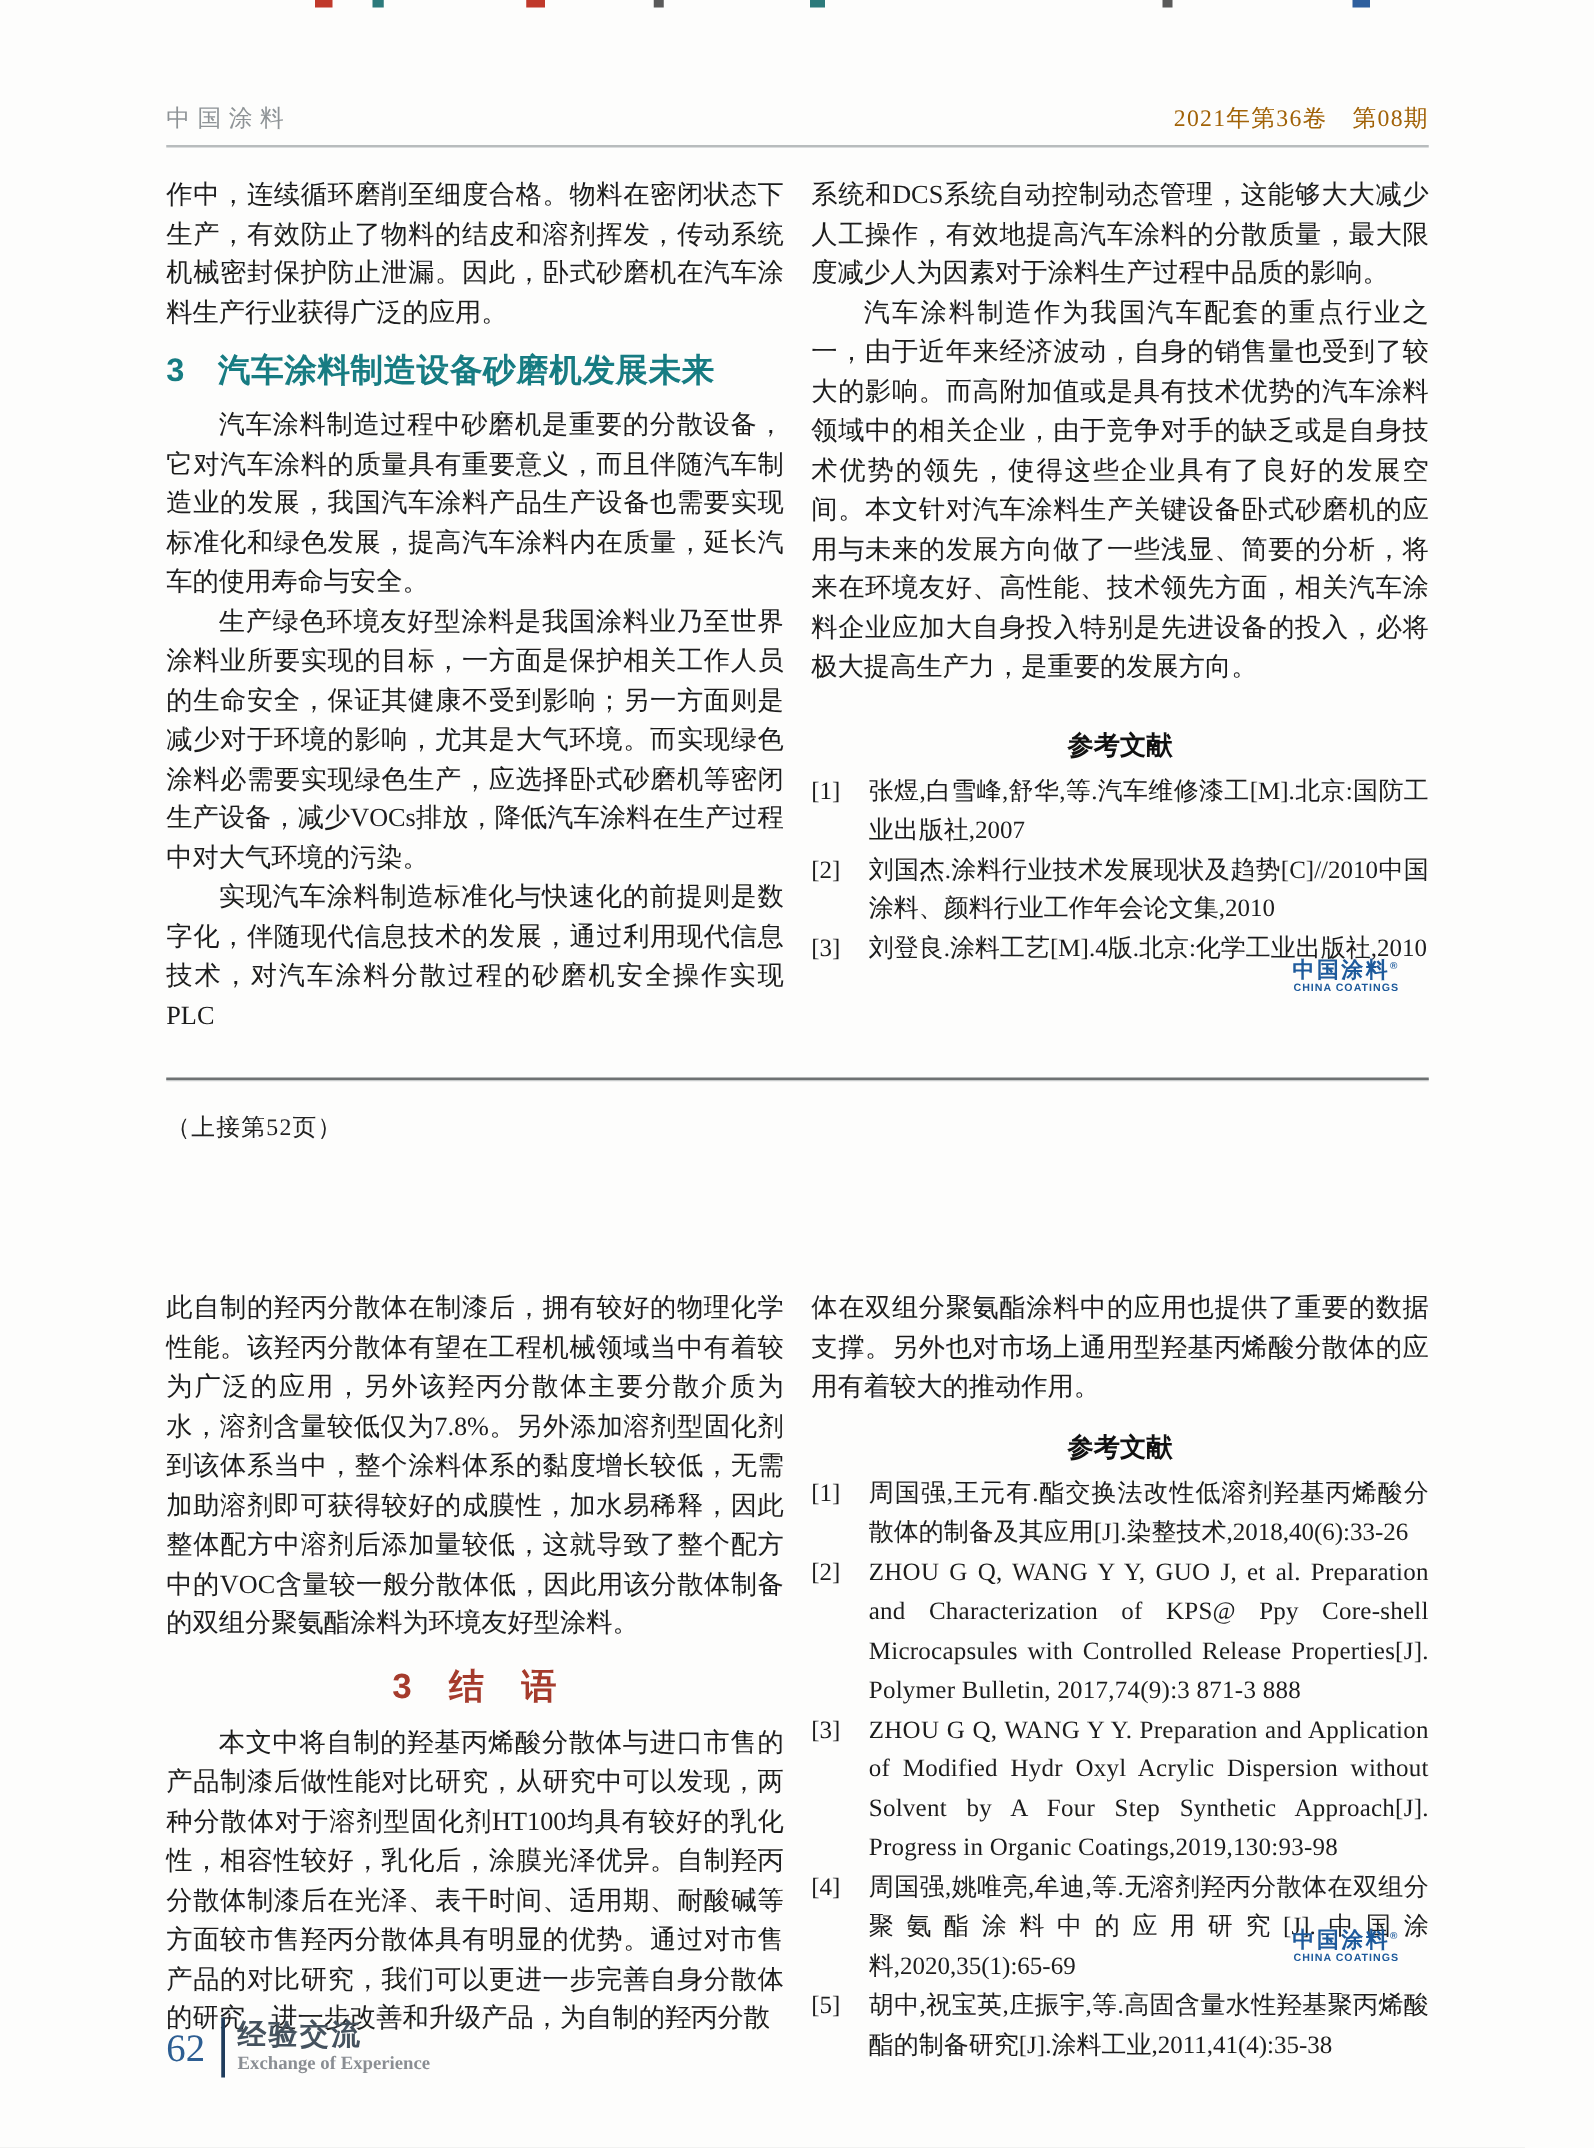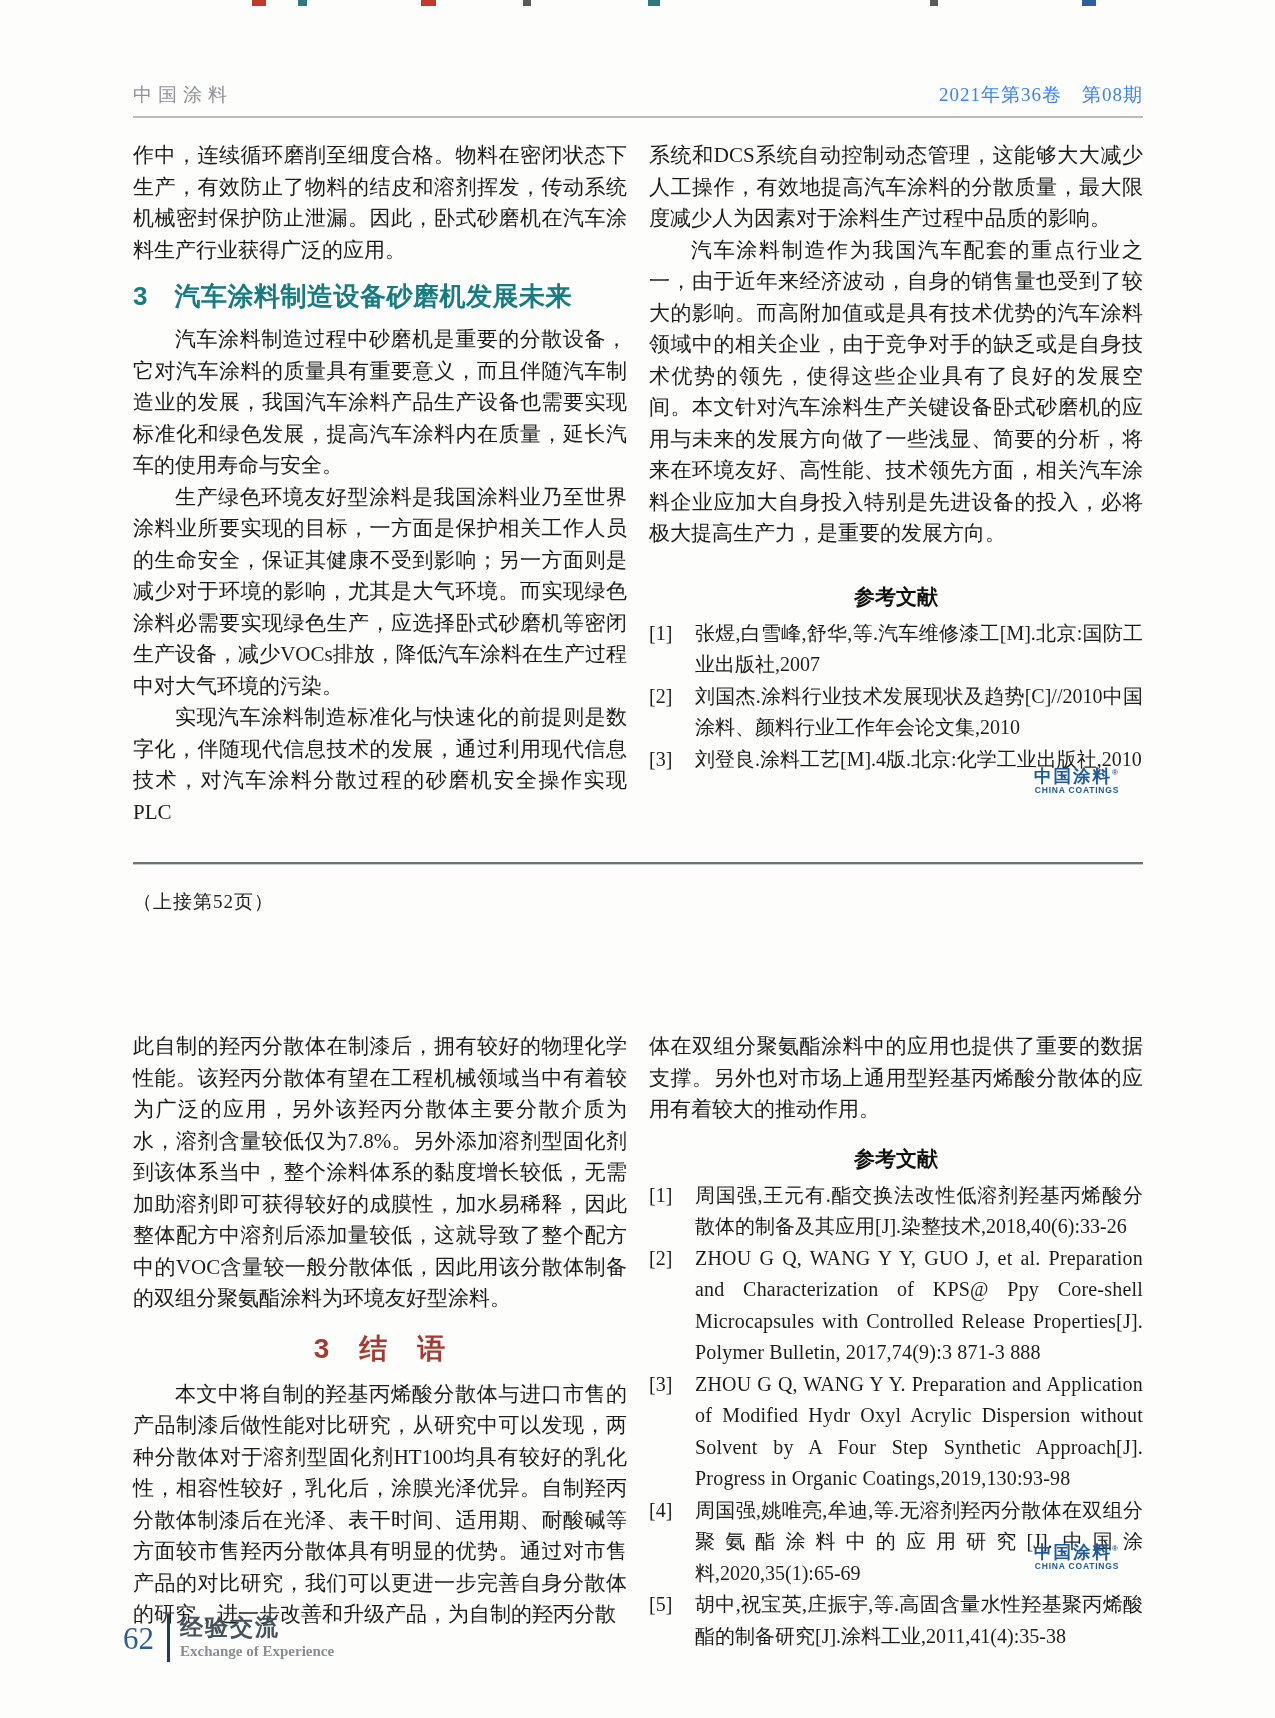--- a/index.html
+++ b/index.html
@@ -17,21 +17,21 @@
   
   .artifact { position:absolute; top:0; height:6px; }
 
   
   .header {
     position:absolute; top:82px; left:133px; width:1010px; height:36px;
     display:flex; justify-content:space-between; align-items:flex-start;
     border-bottom:2px solid #b8bcbd;
   }
   .journal-name { font-size:19px; color:#8e9396; letter-spacing:6px; }
-  .issue-info   { font-size:19px; color:#3b82f6; letter-spacing:1px; }
+  .issue-info   { font-size:19px; color:#a16207; letter-spacing:1px; }
 
   
   .article { position:absolute; left:133px; width:1010px; display:flex; gap:22px; }
   .col { flex:1 1 0; min-width:0; }
   .col p {
     font-size:21px; line-height:31.5px; text-align:justify;
   }
   .col p.indent { text-indent:2em; }
 
   .sec-heading1 {
@@ -71,21 +71,21 @@
   
   .logo { position:absolute; width:110px; text-align:center;
           font-family:"Liberation Sans", sans-serif; color:#1d5a9b; }
   .logo .cn { font-size:17.5px; font-weight:bold; letter-spacing:2px; line-height:18px; white-space:nowrap; }
   .logo .cn sup { font-size:8px; vertical-align:super; }
   .logo .en { font-size:8.5px; font-weight:bold; letter-spacing:0.8px; line-height:11px; }
   .logo-1 { top:764px;  left:1022px; }
   .logo-2 { top:1540px; left:1022px; }
 
   
-  .footer { position:absolute; left:123px; top:1614px; display:flex; align-items:flex-start; }
+  .footer { position:absolute; left:133px; top:1614px; display:flex; align-items:flex-start; }
   .page-num { font-size:31px; color:#2d5e92; line-height:1; margin-top:9px; }
   .footer-bar { width:3px; height:48px; background:#1f3c5c; margin:0 10px 0 13px; }
   .footer-cn { font-family:"Liberation Sans", sans-serif; font-weight:bold;
                font-size:23px; color:#45525e; letter-spacing:2px; line-height:27px; }
   .footer-en { font-size:15px; font-weight:bold; color:#8a8e93; line-height:20px; }
 </style>
 </head>
 <body>
 
 <div class="page">

